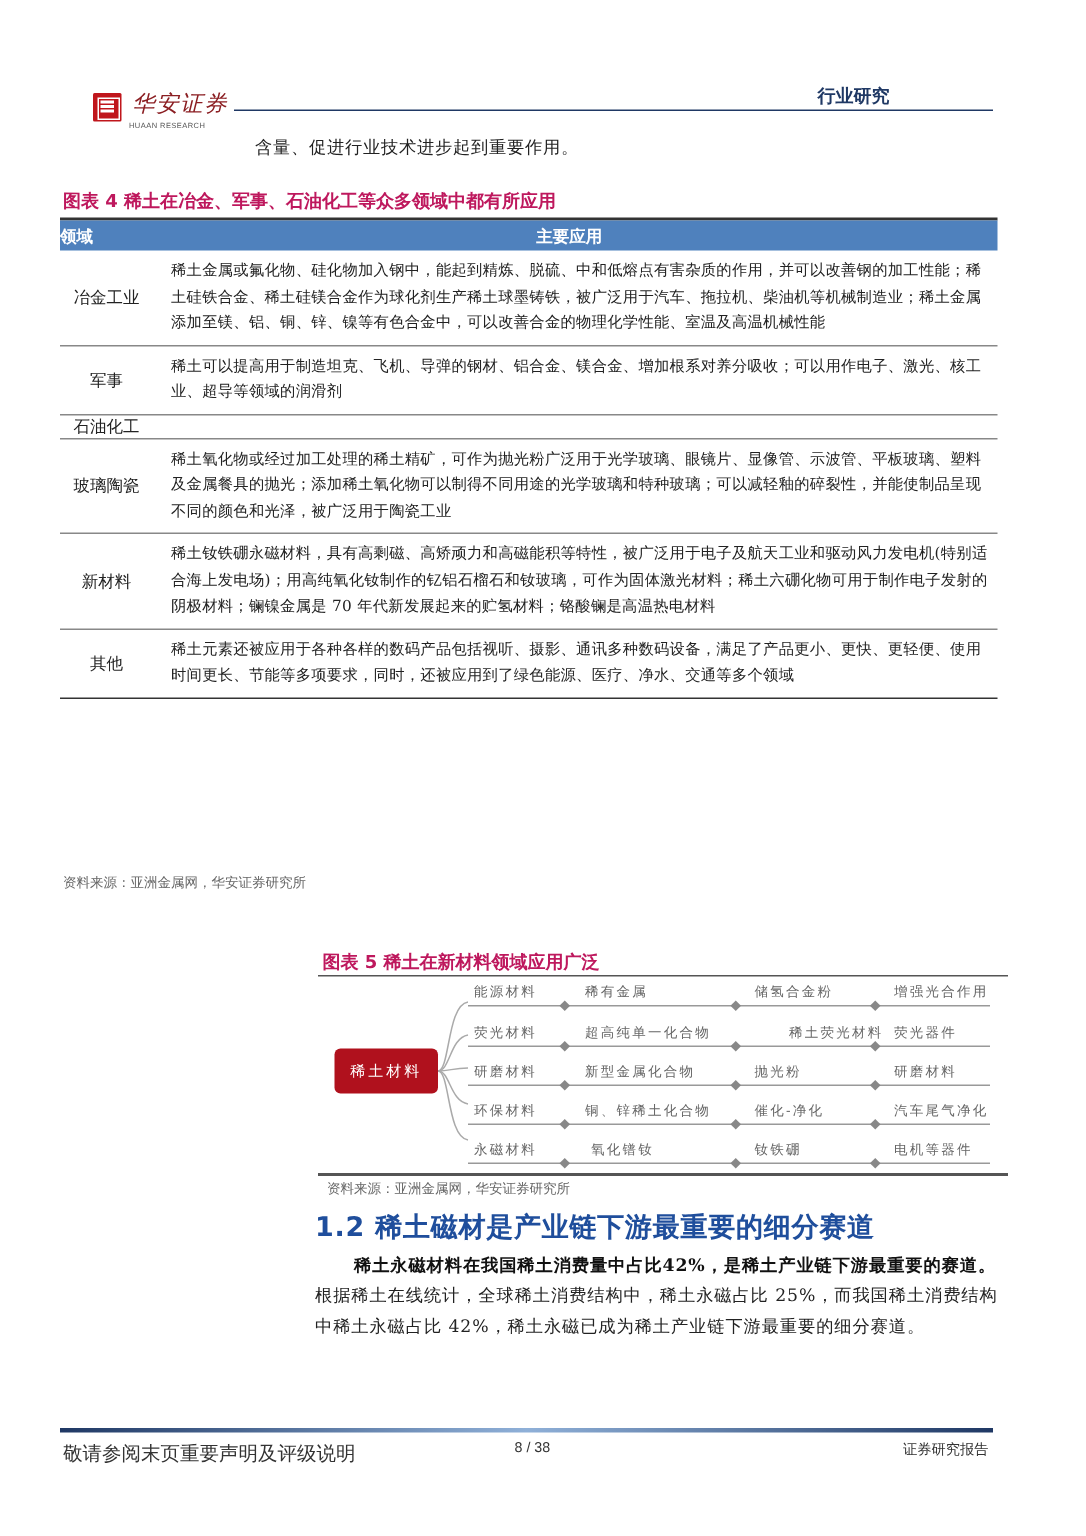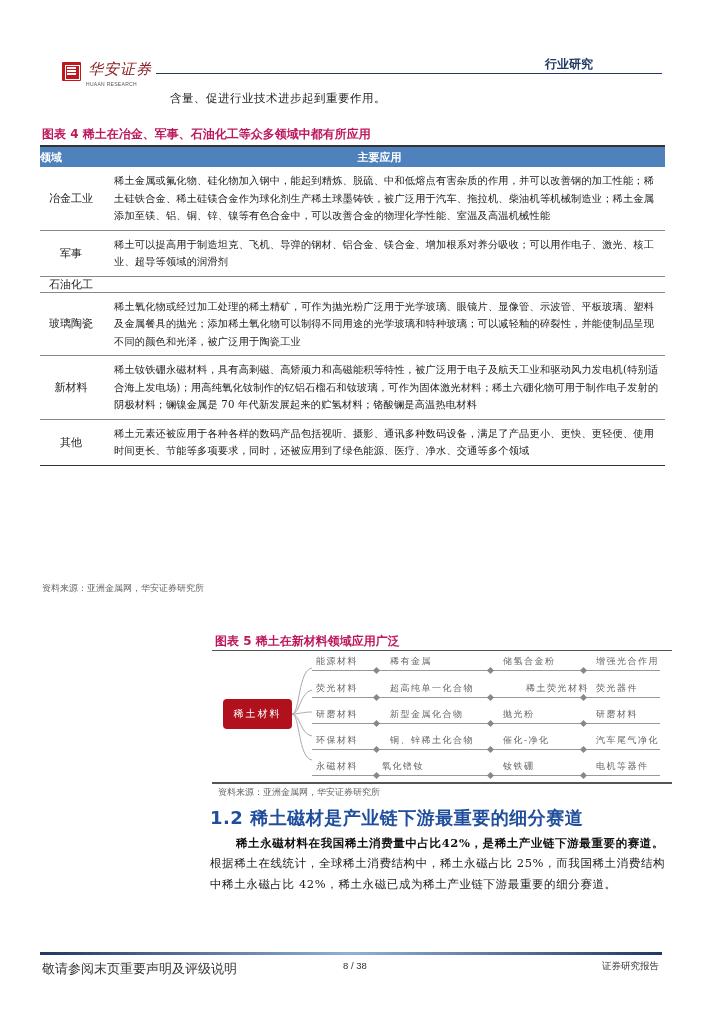--- a/index.html
+++ b/index.html
@@ -141,21 +141,21 @@
 <div class="d-text" style="left:316px; top:734px;">环保材料</div>
 <div class="d-text" style="left:390px; top:734px;">铜、锌稀土化合物</div>
 <div class="d-text" style="left:503px; top:734px;">催化-净化</div>
 <div class="d-text" style="left:596px; top:734px;">汽车尾气净化</div>
 <div class="d-line" style="left:312px; top:749px; width:348px;"></div>
 <div class="d-dot" style="left:374px; top:747px;"></div>
 <div class="d-dot" style="left:488px; top:747px;"></div>
 <div class="d-dot" style="left:581px; top:747px;"></div>
 
 <div class="d-text" style="left:316px; top:760px;">永磁材料</div>
-<div class="d-text" style="left:382px; top:760px;font-family:Liberation Serif, serif;">氧化镨钕</div>
+<div class="d-text" style="left:394px; top:760px;font-family:Liberation Serif, serif;">氧化镨钕</div>
 <div class="d-text" style="left:503px; top:760px;">钕铁硼</div>
 <div class="d-text" style="left:596px; top:760px;">电机等器件</div>
 <div class="d-line" style="left:312px; top:775px; width:348px;"></div>
 <div class="d-dot" style="left:374px; top:773px;"></div>
 <div class="d-dot" style="left:488px; top:773px;"></div>
 <div class="d-dot" style="left:581px; top:773px;"></div>
 
 <div class="fig5-rule-bottom"></div>
 <div class="source src5">资料来源：亚洲金属网，华安证券研究所</div>
 

